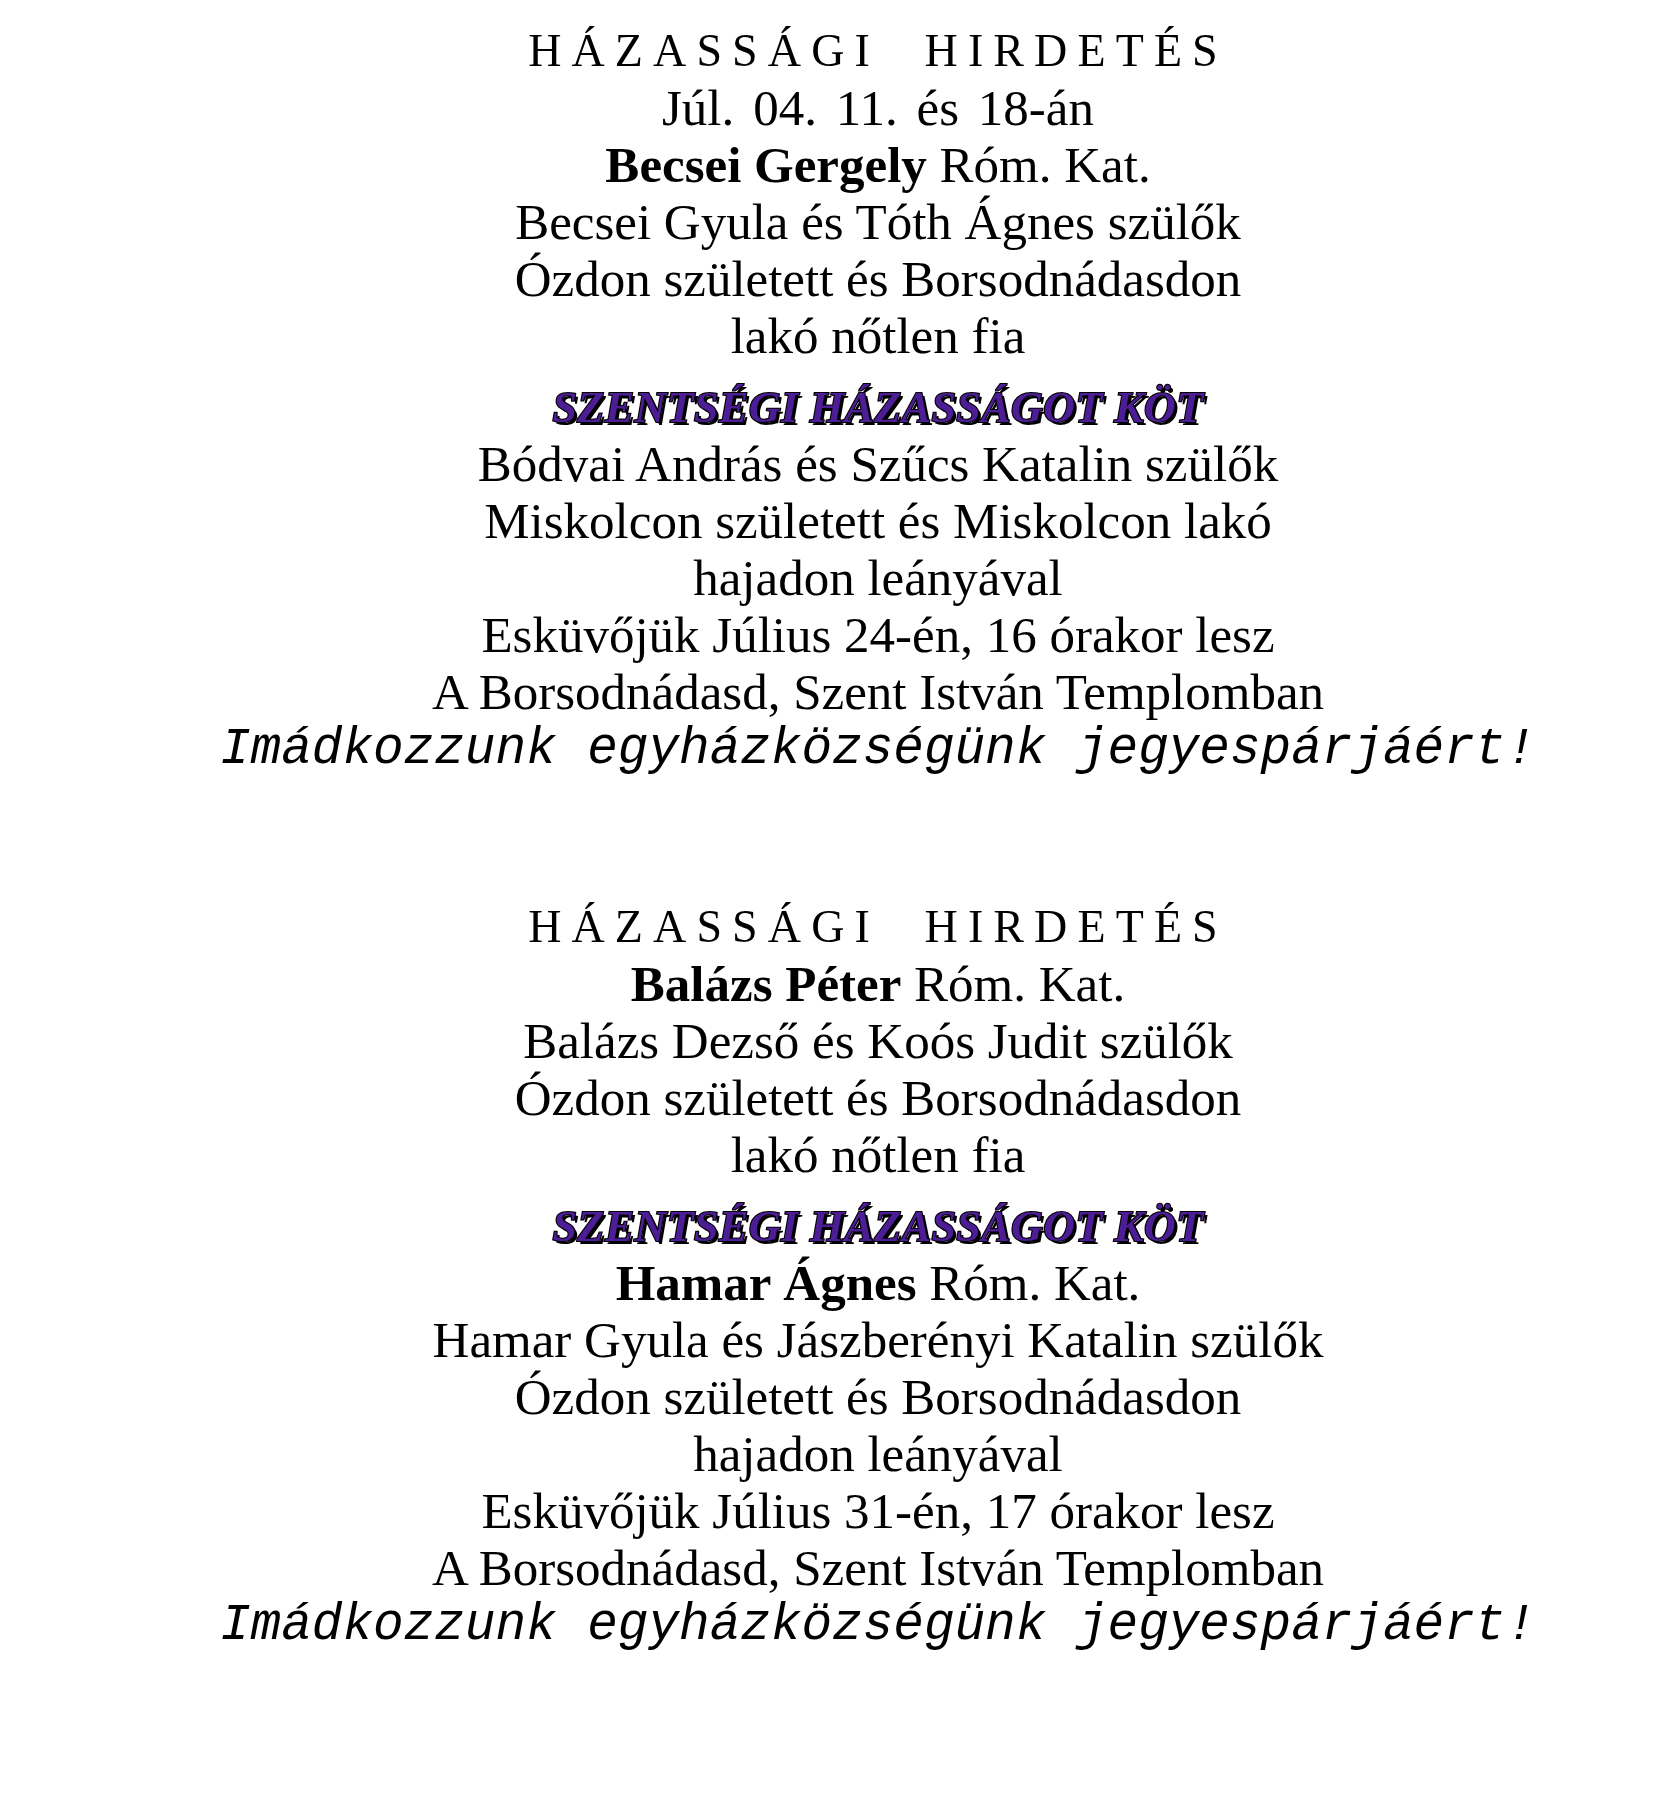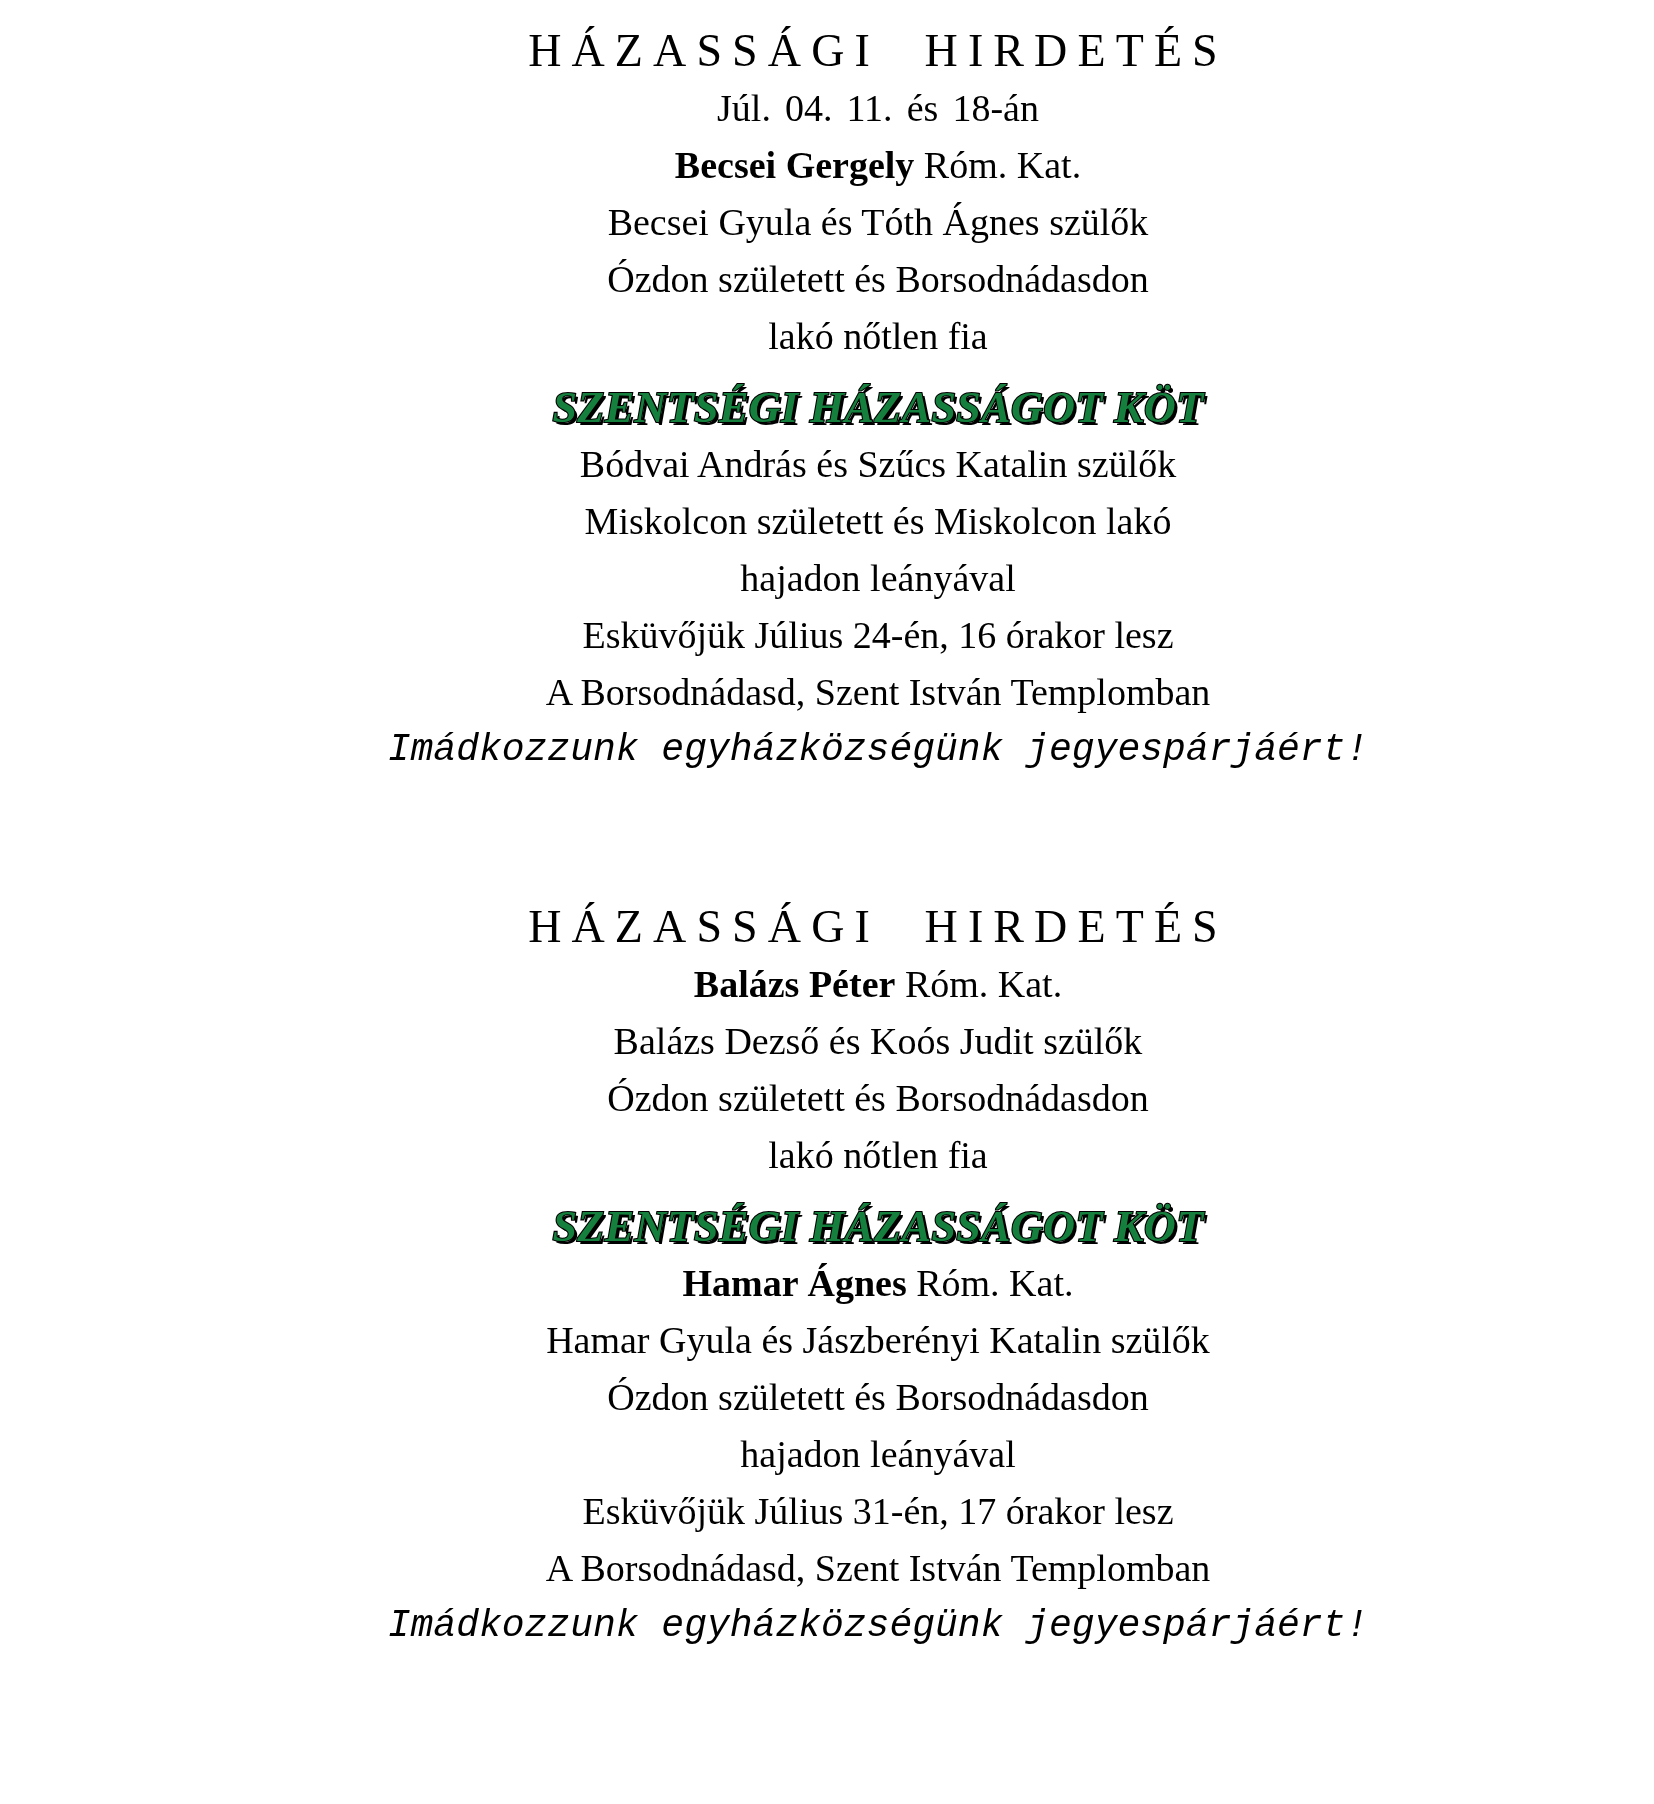--- a/index.html
+++ b/index.html
@@ -20,39 +20,39 @@
     box-sizing: border-box;
     padding-left: 102px;  
     padding-top: 22px;
     text-align: center;
   }
   .announcement { margin: 0; }
   .announcement + .announcement { margin-top: 120px; }
 
   .line {
     margin: 0;
-    font-size: 38px;
+    font-size: 51px;
     line-height: 57px;
     white-space: nowrap;
   }
   .title-line {
     font-size: 46px;
     line-height: 58px;
     letter-spacing: 0.22em;
     word-spacing: 0.5em;
   }
   .date-line { word-spacing: 0.12em; }
   .name-line .person { font-weight: bold; }
   .banner-line {
     margin-top: 14px;
     font-size: 44px;
     font-weight: bold;
     font-style: italic;
     letter-spacing: 0.01em;
-    color: #15803d;
+    color: #4c1d95;
     -webkit-text-stroke: 2.2px #000000;
     paint-order: stroke fill;
     text-shadow: 3px 3px 0 #000000;
   }
   .prayer-line { font-style: italic; font-family: Liberation Mono, monospace; }
 </style>
 </head>
 <body>
 
 <div class="page">

